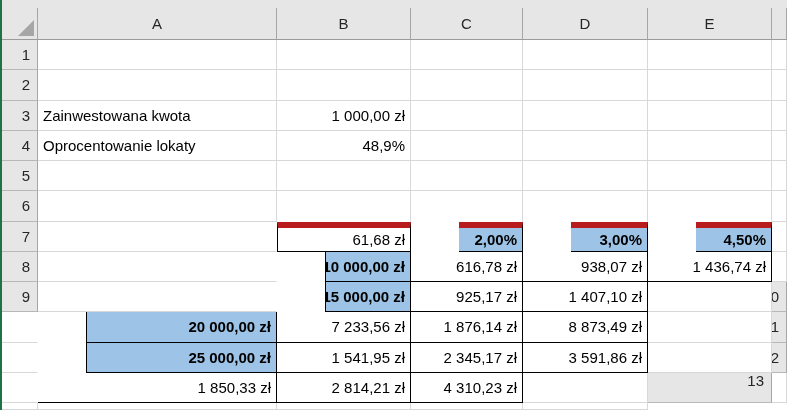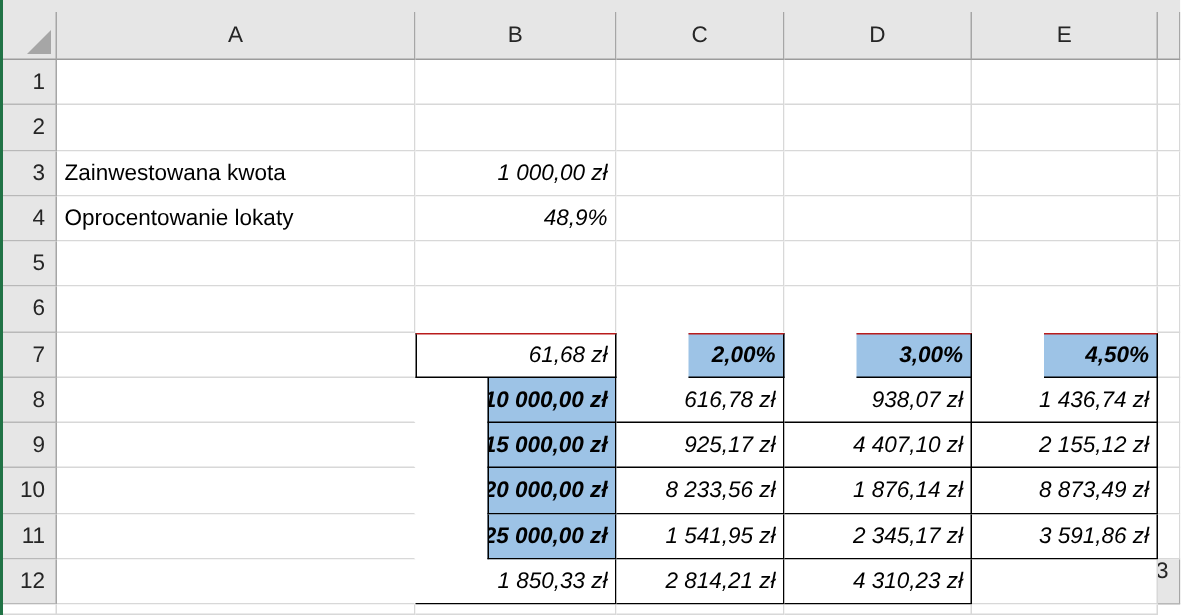--- a/index.html
+++ b/index.html
@@ -40,24 +40,24 @@
   
   .cell{
     background:#fff;
     border-right:1px solid #D8D8D8;
     border-bottom:1px solid #D8D8D8;
     font-size:15px;color:#000;
     display:flex;align-items:center;
     white-space:nowrap;overflow:hidden;
   }
   .txt{padding-left:5px;text-align:right;}
-  .num{justify-content:flex-end;padding-right:5px;font-style:italic;}
+  .num{justify-content:flex-end;padding-right:5px;}
   
   .tb{border-right:1px solid #000;border-bottom:1px solid #000;}
-  .bt{border-top:1px solid #b91c1c;}
+  .bt{border-top:6px solid #b91c1c;}
   .bl{border-left:1px solid #000;}
   .blue{background:#9DC3E6;}
   .b{font-weight:700;margin-left:48px;}
   .nb{border-bottom-color:transparent;}
   .nr{border-right-color:transparent;}
 </style>
 </head>
 <body>
 
 <div class="app">
@@ -137,28 +137,27 @@
       <div class="cell num tb bl blue b">10 000,00 zł</div>
       <div class="cell num tb">616,78 zł</div>
       <div class="cell num tb">938,07 zł</div>
       <div class="cell num tb">1 436,74 zł</div>
       <div class="cell"></div>
 
       <div class="h rh">9</div>
       <div class="cell nr"></div>
       <div class="cell num tb bl blue b">15 000,00 zł</div>
       <div class="cell num tb">925,17 zł</div>
-      <div class="cell num tb">4 407,10 zł</div>
-      <div class="cell num tb">2 155,12 zł</div>
+      <div class="cell num tb">1 407,10 zł</div>
       <div class="cell"></div>
 
       <div class="h rh">10</div>
       <div class="cell nr"></div>
       <div class="cell num tb bl blue b">20 000,00 zł</div>
-      <div class="cell num tb">8 233,56 zł</div>
+      <div class="cell num tb">7 233,56 zł</div>
       <div class="cell num tb">1 876,14 zł</div>
       <div class="cell num tb">8 873,49 zł</div>
       <div class="cell"></div>
 
       <div class="h rh">11</div>
       <div class="cell nr"></div>
       <div class="cell num tb bl blue b">25 000,00 zł</div>
       <div class="cell num tb">1 541,95 zł</div>
       <div class="cell num tb">2 345,17 zł</div>
       <div class="cell num tb">3 591,86 zł</div>

